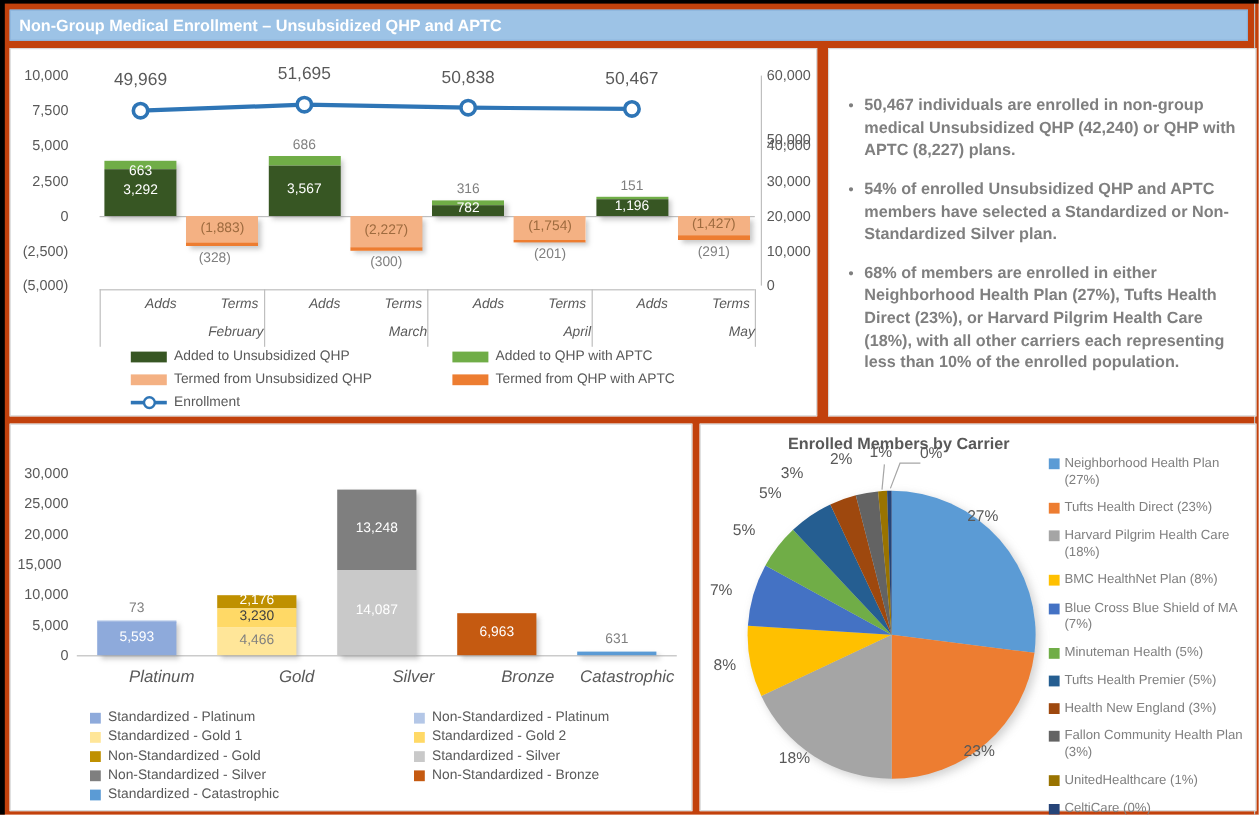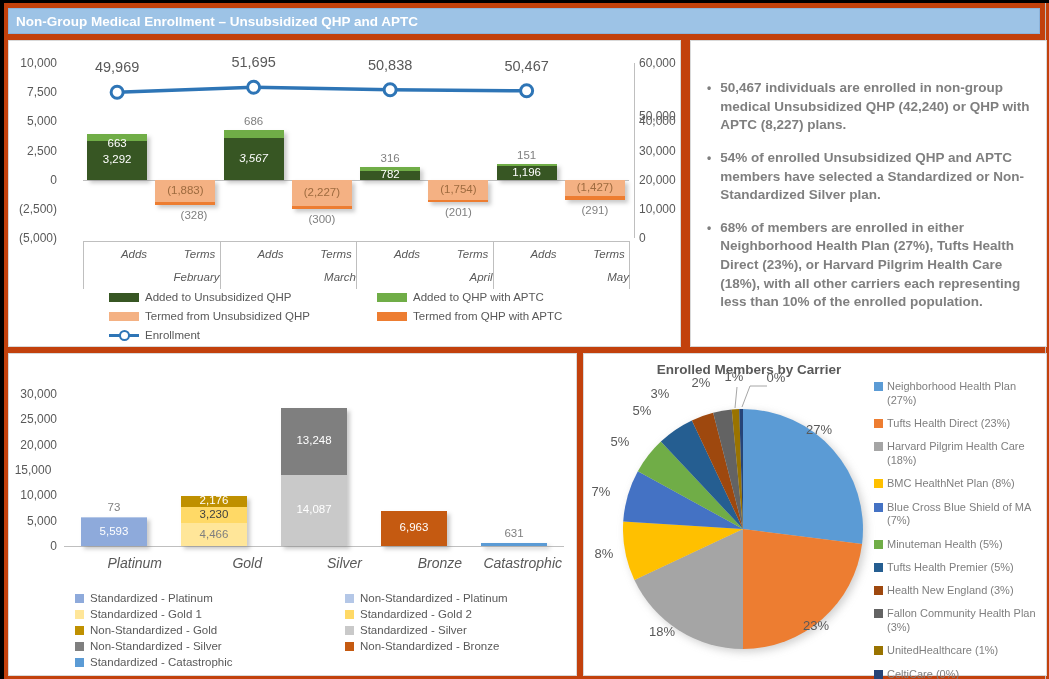--- a/index.html
+++ b/index.html
@@ -64,22 +64,22 @@
         <div class="seg" style="top: 0px; height: 7.735px; background: rgb(112, 173, 71);"></div>
         <div class="seg" style="top: 7.735px; height: 38.4067px; background: rgb(55, 86, 35);"></div>
         <div class="seg-lbl" style="top: 19.9383px; color: rgb(255, 255, 255);">3,292</div>
         <div class="seg-lbl" style="top: 3px; color: rgb(255, 255, 255);">663</div>
       </div>
       <div class="bar-stack" style="left: 146.375px; top: 138.667px; width: 60px; height: 25.795px;">
         <div class="seg" style="top: 0px; height: 21.9683px; background: rgb(244, 177, 131);"></div>
         <div class="seg" style="top: 21.9683px; height: 3.82667px; background: rgb(237, 125, 49);"></div>
         <div class="seg-lbl" style="top: 3.98417px; color: rgb(158, 107, 63);">(1,883)</div>
       </div>
-      <div class="seg-lbl" style="left: 155px; width: 60px; top: 168.462px; color: rgb(127, 127, 127);">(328)</div>
-      <div class="bar-stack" style="left: 214.625px; top: 89.0483px; width: 60px; height: 49.6183px; font-style: italic;">
+      <div class="seg-lbl" style="left: 140px; width: 60px; top: 168.462px; color: rgb(127, 127, 127);">(328)</div>
+      <div class="bar-stack" style="left: 214.625px; top: 89.0483px; width: 60px; height: 49.6183px;">
         <div class="seg" style="top: 0px; height: 8.00333px; background: rgb(112, 173, 71);"></div>
         <div class="seg" style="top: 8.00333px; height: 41.615px; background: rgb(55, 86, 35);"></div>
         <div class="seg-lbl" style="top: 21.8108px; color: rgb(255, 255, 255);">3,567</div>
       </div>
       <div class="seg-lbl" style="left: 214.625px; width: 60px; top: 74.0483px; color: rgb(127, 127, 127);">686</div>
       <div class="bar-stack" style="left: 282.875px; top: 138.667px; width: 60px; height: 29.4817px;">
         <div class="seg" style="top: 0px; height: 25.9817px; background: rgb(244, 177, 131);"></div>
         <div class="seg" style="top: 25.9817px; height: 3.5px; background: rgb(237, 125, 49);"></div>
         <div class="seg-lbl" style="top: 5.99083px; color: rgb(158, 107, 63);">(2,227)</div>
       </div>

